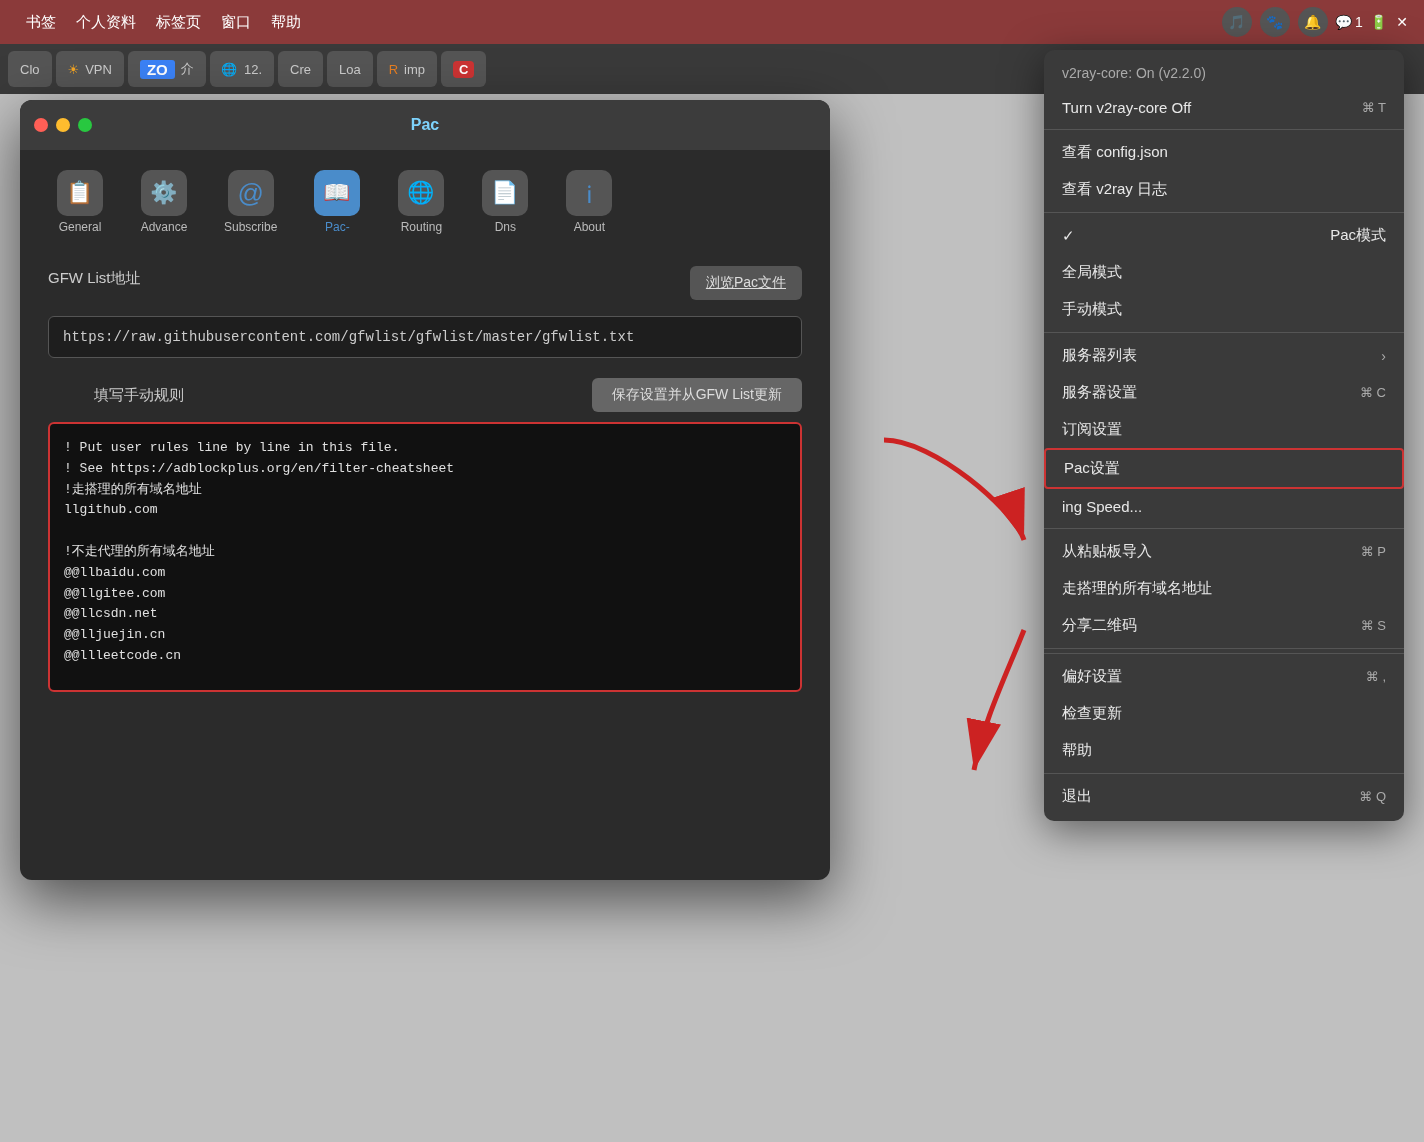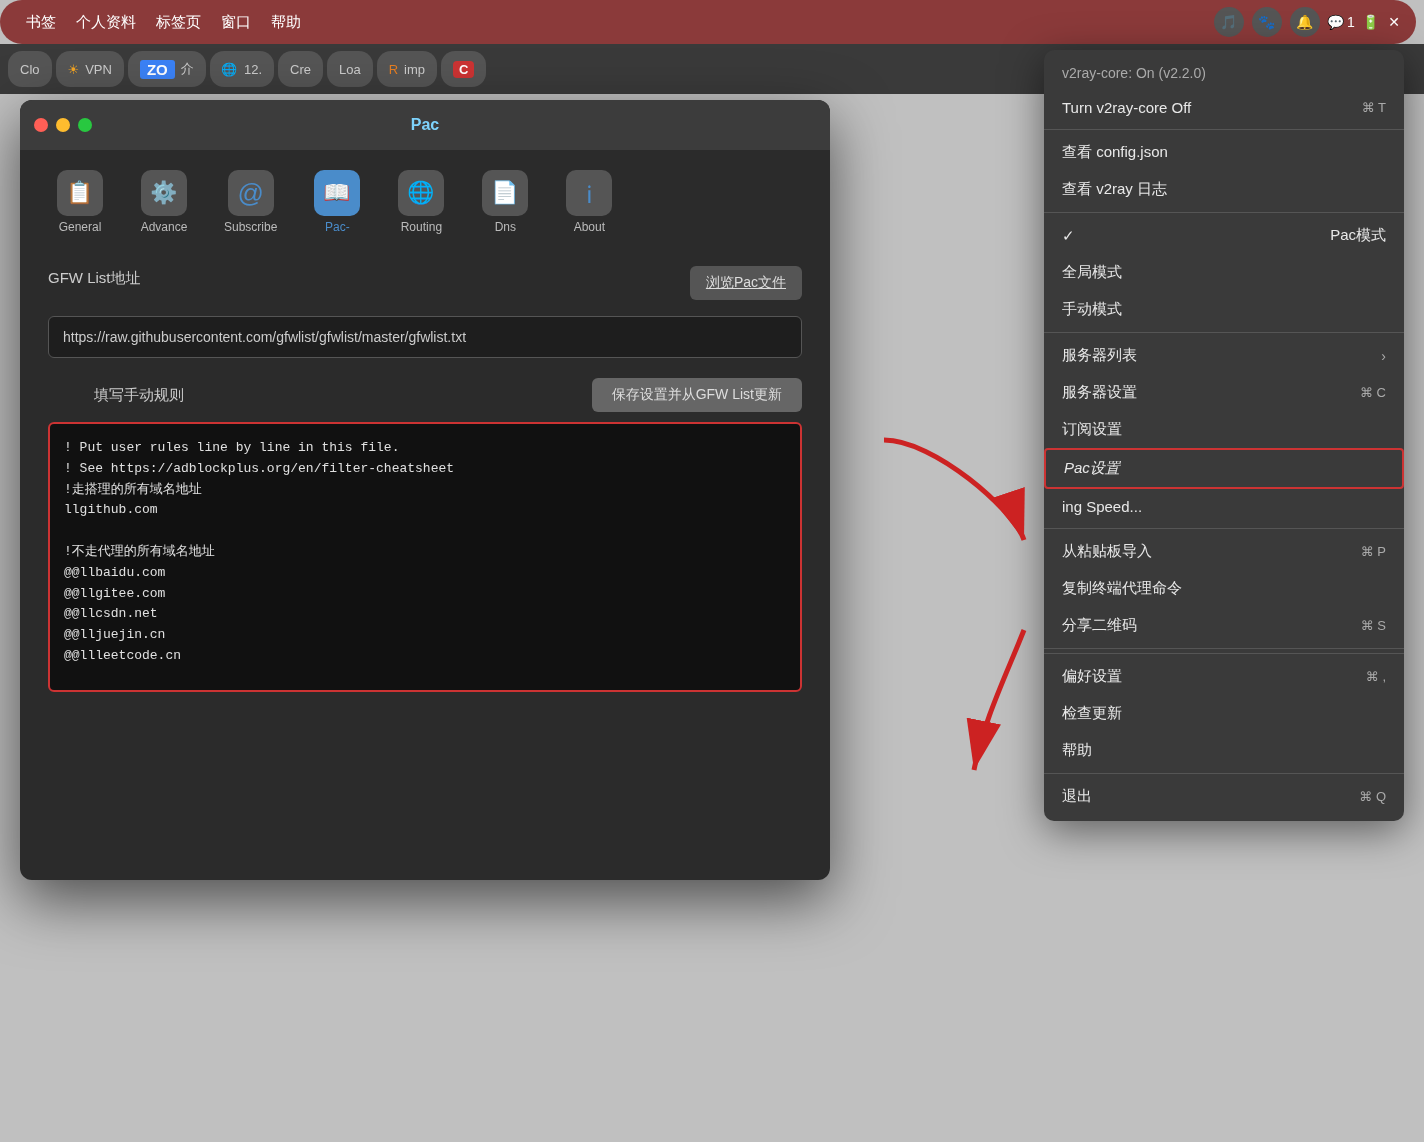--- a/index.html
+++ b/index.html
@@ -8,28 +8,27 @@
       height: 1142px;
       background: #c0c0c0;
       font-family: -apple-system, "PingFang SC", "Helvetica Neue", Arial, sans-serif;
       overflow: hidden;
       position: relative;
     }
 
     
     .menubar {
       position: absolute;
-      top: 0; left: 0; right: 8px;
+      top: 0; left: 0; right: 0;
       height: 44px;
       background: #8B3A3A;
       display: flex;
       align-items: center;
       padding: 12px 16px;
       z-index: 10;
-      border-radius: 22px;
     }
     .menubar-item {
       color: white;
       font-size: 15px;
       padding: 4px 10px;
       cursor: pointer;
     }
     .menubar-right {
       margin-left: auto;
       display: flex;
@@ -49,21 +48,21 @@
       background: #3a3a3a;
       display: flex;
       align-items: center;
       padding: 0 8px;
       gap: 4px;
     }
     .tab-item {
       height: 36px;
       padding: 0 12px;
       background: #555;
-      border-radius: 14px;
+      border-radius: 6px;
       display: flex;
       align-items: center;
       gap: 6px;
       font-size: 13px;
       color: #ccc;
       cursor: pointer;
       white-space: nowrap;
     }
 
     
@@ -173,20 +172,21 @@
 
     .url-input-box {
       width: 100%;
       background: #1e1e1e;
       border: 1px solid #555;
       border-radius: 6px;
       padding: 12px 14px;
       color: #ccc;
       font-size: 14px;
       margin-bottom: 20px;
+      font-family: Liberation Mono, monospace;
     }
 
     .section-row {
       display: flex;
       align-items: center;
       justify-content: space-between;
       margin-bottom: 10px;
       margin-left: 46px;
     }
     .section-label {
@@ -249,21 +249,20 @@
       color: #aaa;
       font-size: 13px;
     }
     .menu-item .checkmark {
       margin-right: 6px;
       color: #e8e8e8;
     }
     .menu-item.highlighted {
       border: 2px solid #cc3333;
       border-radius: 4px;
-      font-style: italic;
     }
     .menu-item .arrow {
       color: #aaa;
       font-size: 14px;
     }
     .menu-divider {
       height: 1px;
       background: #555;
       margin: 4px 0;
     }
@@ -472,21 +471,21 @@
   </div>
   <div class="menu-item">
     <span>ing Speed...</span>
   </div>
   <div class="menu-divider"></div>
   <div class="menu-item">
     <span>从粘贴板导入</span>
     <span class="shortcut">⌘ P</span>
   </div>
   <div class="menu-item">
-    <span>复制终端代理命令</span>
+    <span>走搭理的所有域名地址</span>
   </div>
   <div class="menu-item">
     <span>分享二维码</span>
     <span class="shortcut">⌘ S</span>
   </div>
   <div class="menu-divider"></div>
   <div class="menu-divider"></div>
   <div class="menu-item">
     <span>偏好设置</span>
     <span class="shortcut">⌘ ,</span>

